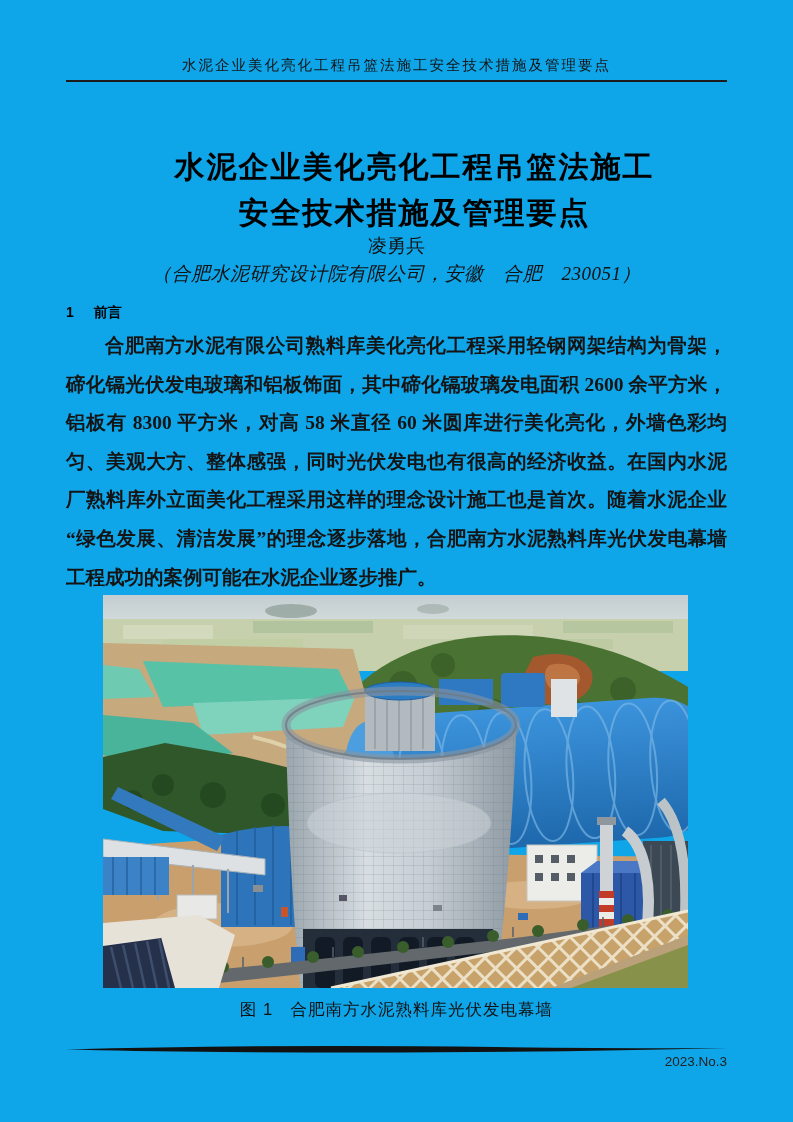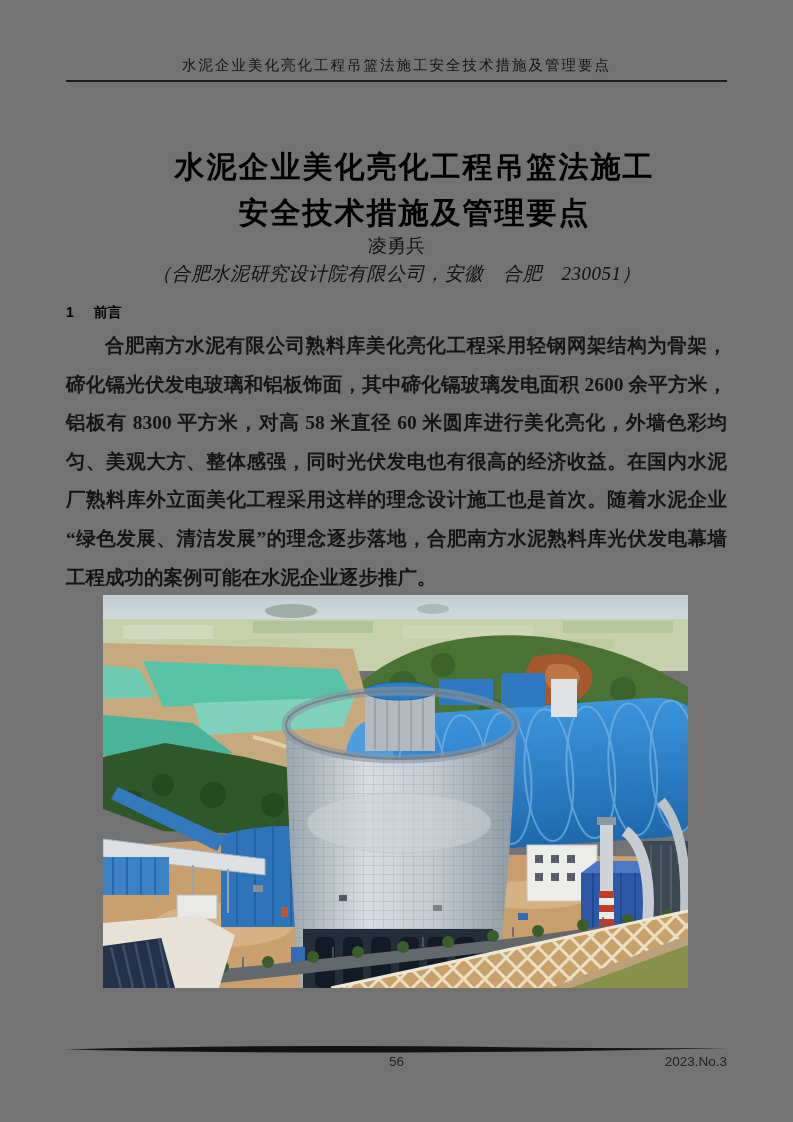--- a/index.html
+++ b/index.html
@@ -1,18 +1,18 @@
 <!DOCTYPE html>
 <html lang="zh"><head>
 <meta charset="utf-8">
 <style>
   html,body{margin:0;padding:0;background:#888;}
   .page{
     position:relative;width:793px;height:1122px;margin:0 auto;
-    background:#737373;overflow:hidden;
+    background:#0ea5e9;overflow:hidden;
     font-family:"Liberation Serif","DejaVu Serif",serif;color:#1a1a1a;
   }
   .running-head{
     position:absolute;top:56px;left:66px;width:661px;
     text-align:center;font-size:14.5px;letter-spacing:2px;color:#141414;
   }
   .head-rule{
     position:absolute;top:80px;left:66px;width:661px;height:2px;background:#1c1c1c;
   }
   .title{
@@ -299,20 +299,20 @@
       <g>
         <rect x="150" y="290" width="10" height="7" fill="#8a8f94"></rect>
         <rect x="330" y="310" width="9" height="6" fill="#7d838a"></rect>
         <rect x="415" y="318" width="10" height="7" fill="#2f6cb8"></rect>
         <rect x="178" y="312" width="7" height="10" fill="#c5552e"></rect>
         <rect x="236" y="300" width="8" height="6" fill="#556"></rect>
       </g>
     </svg>
   </figure>
 
+  <div class="caption">图 1　合肥南方水泥熟料库光伏发电幕墙</div>
 
   <svg class="foot-rule" viewBox="0 0 661 9" preserveAspectRatio="none">
     <path d="M0 4.5 Q200 -1 430 2 Q560 3.5 661 3 Q430 9 160 7 Q60 6 0 4.5 Z" fill="#111"></path>
   </svg>
-  <div class="page-num">56</div>
   <div class="issue">2023.No.3</div>
 
 </div>
 
 </body></html>

